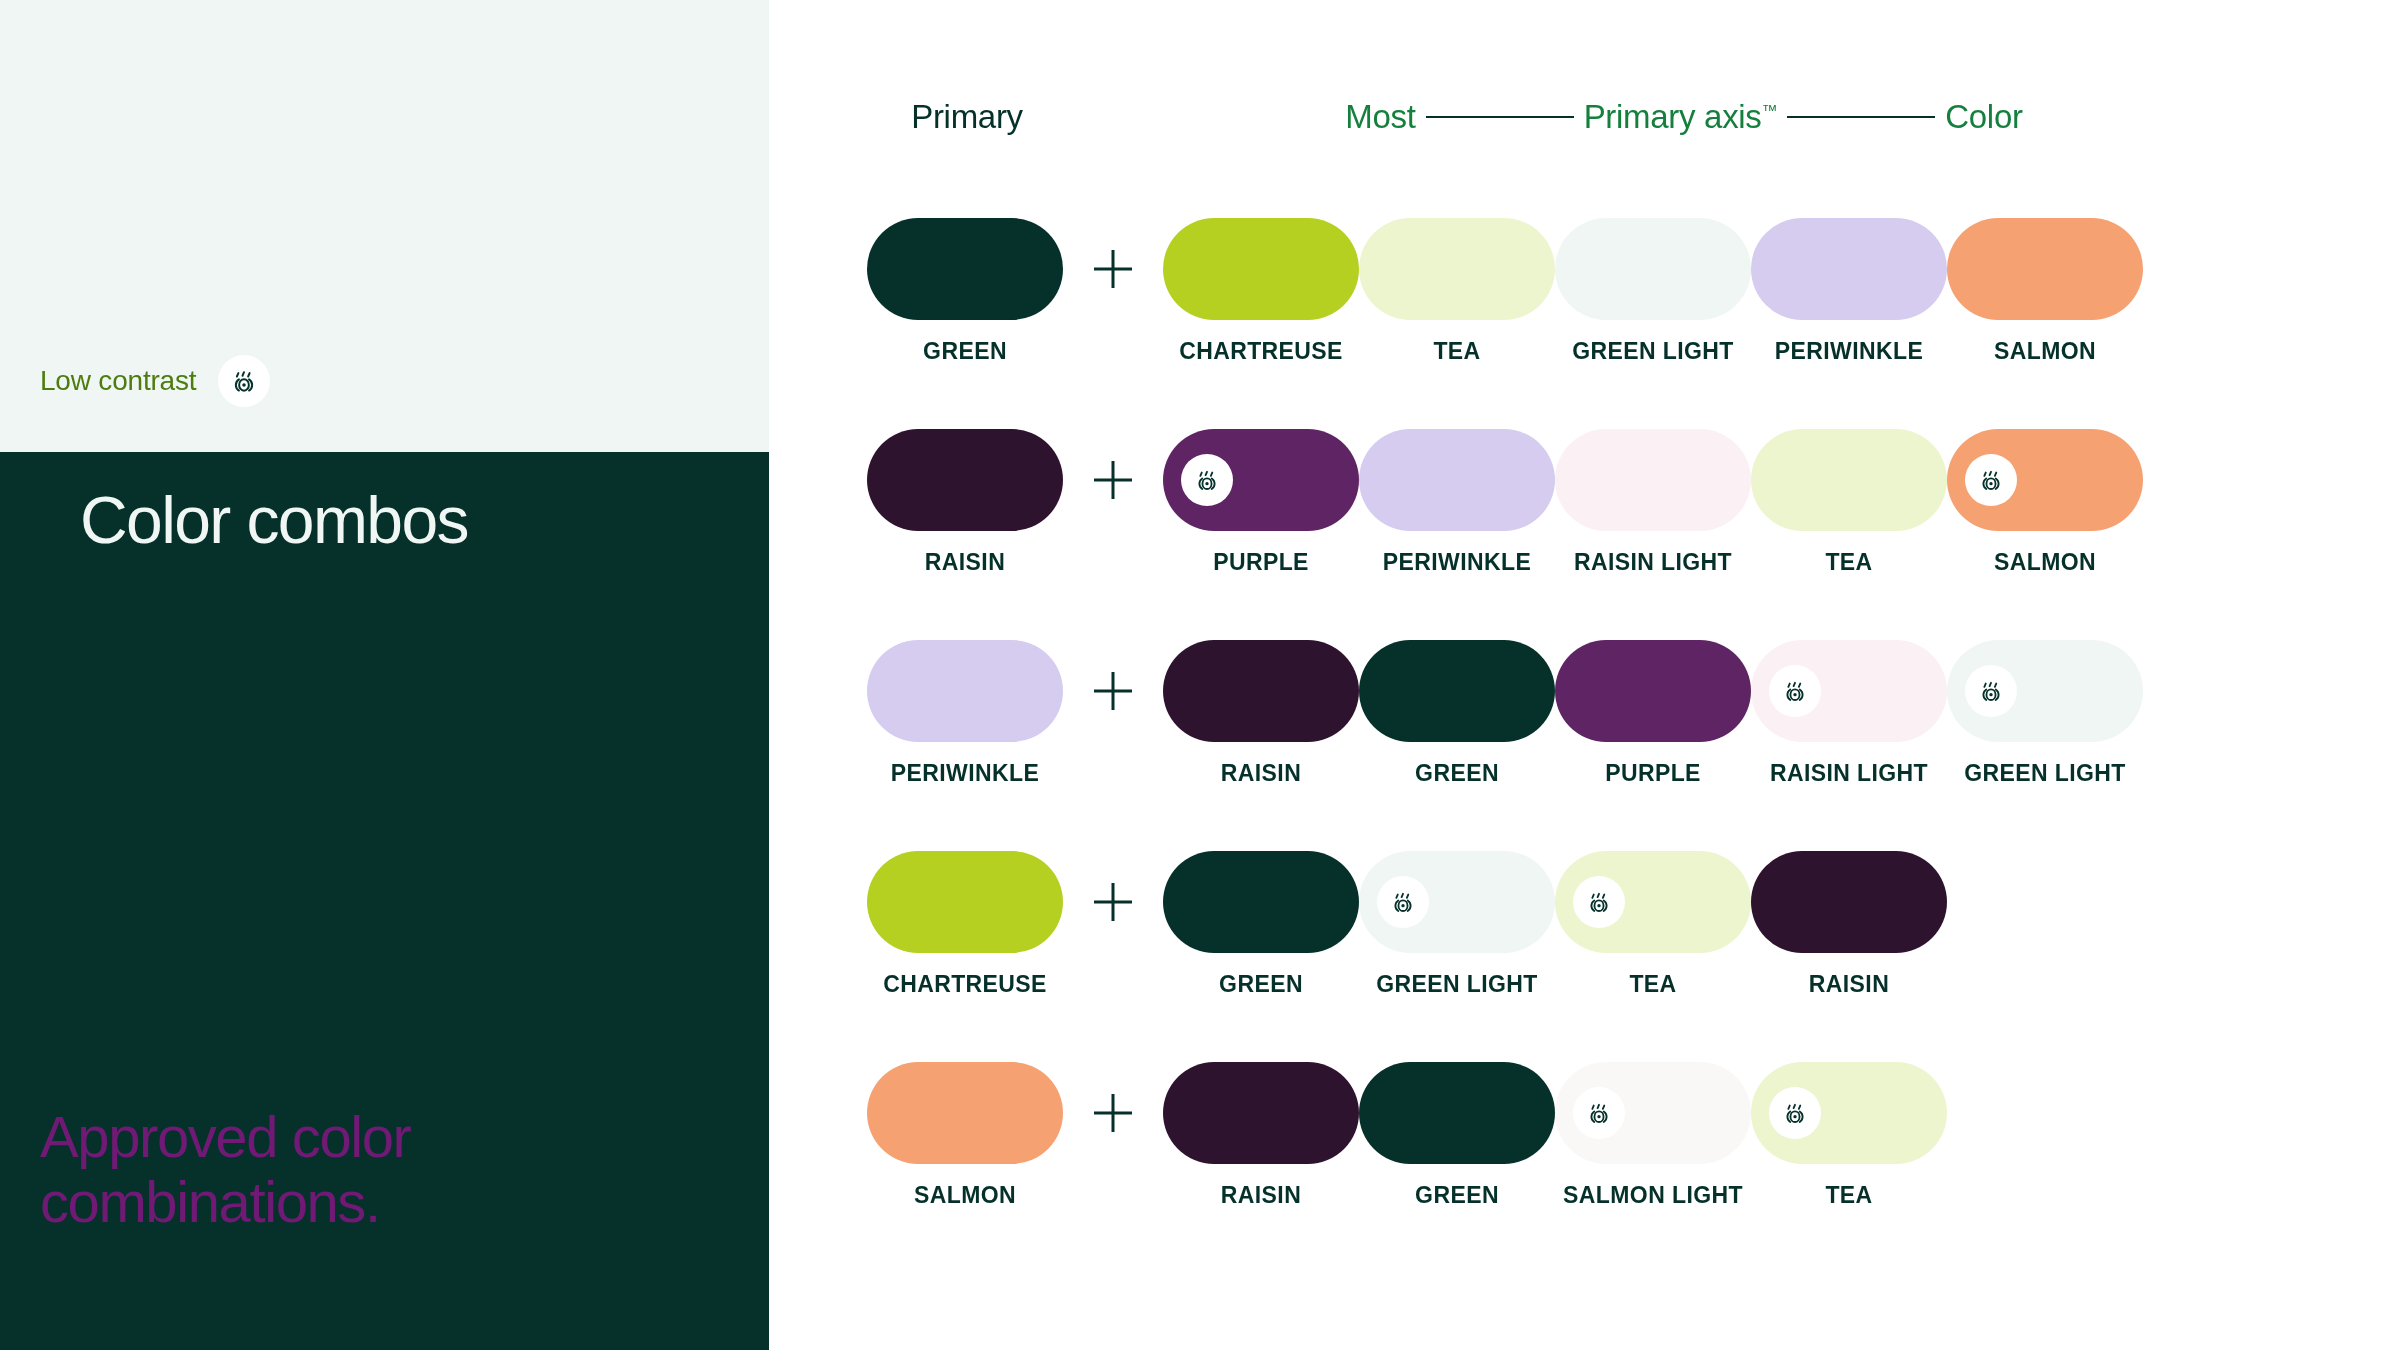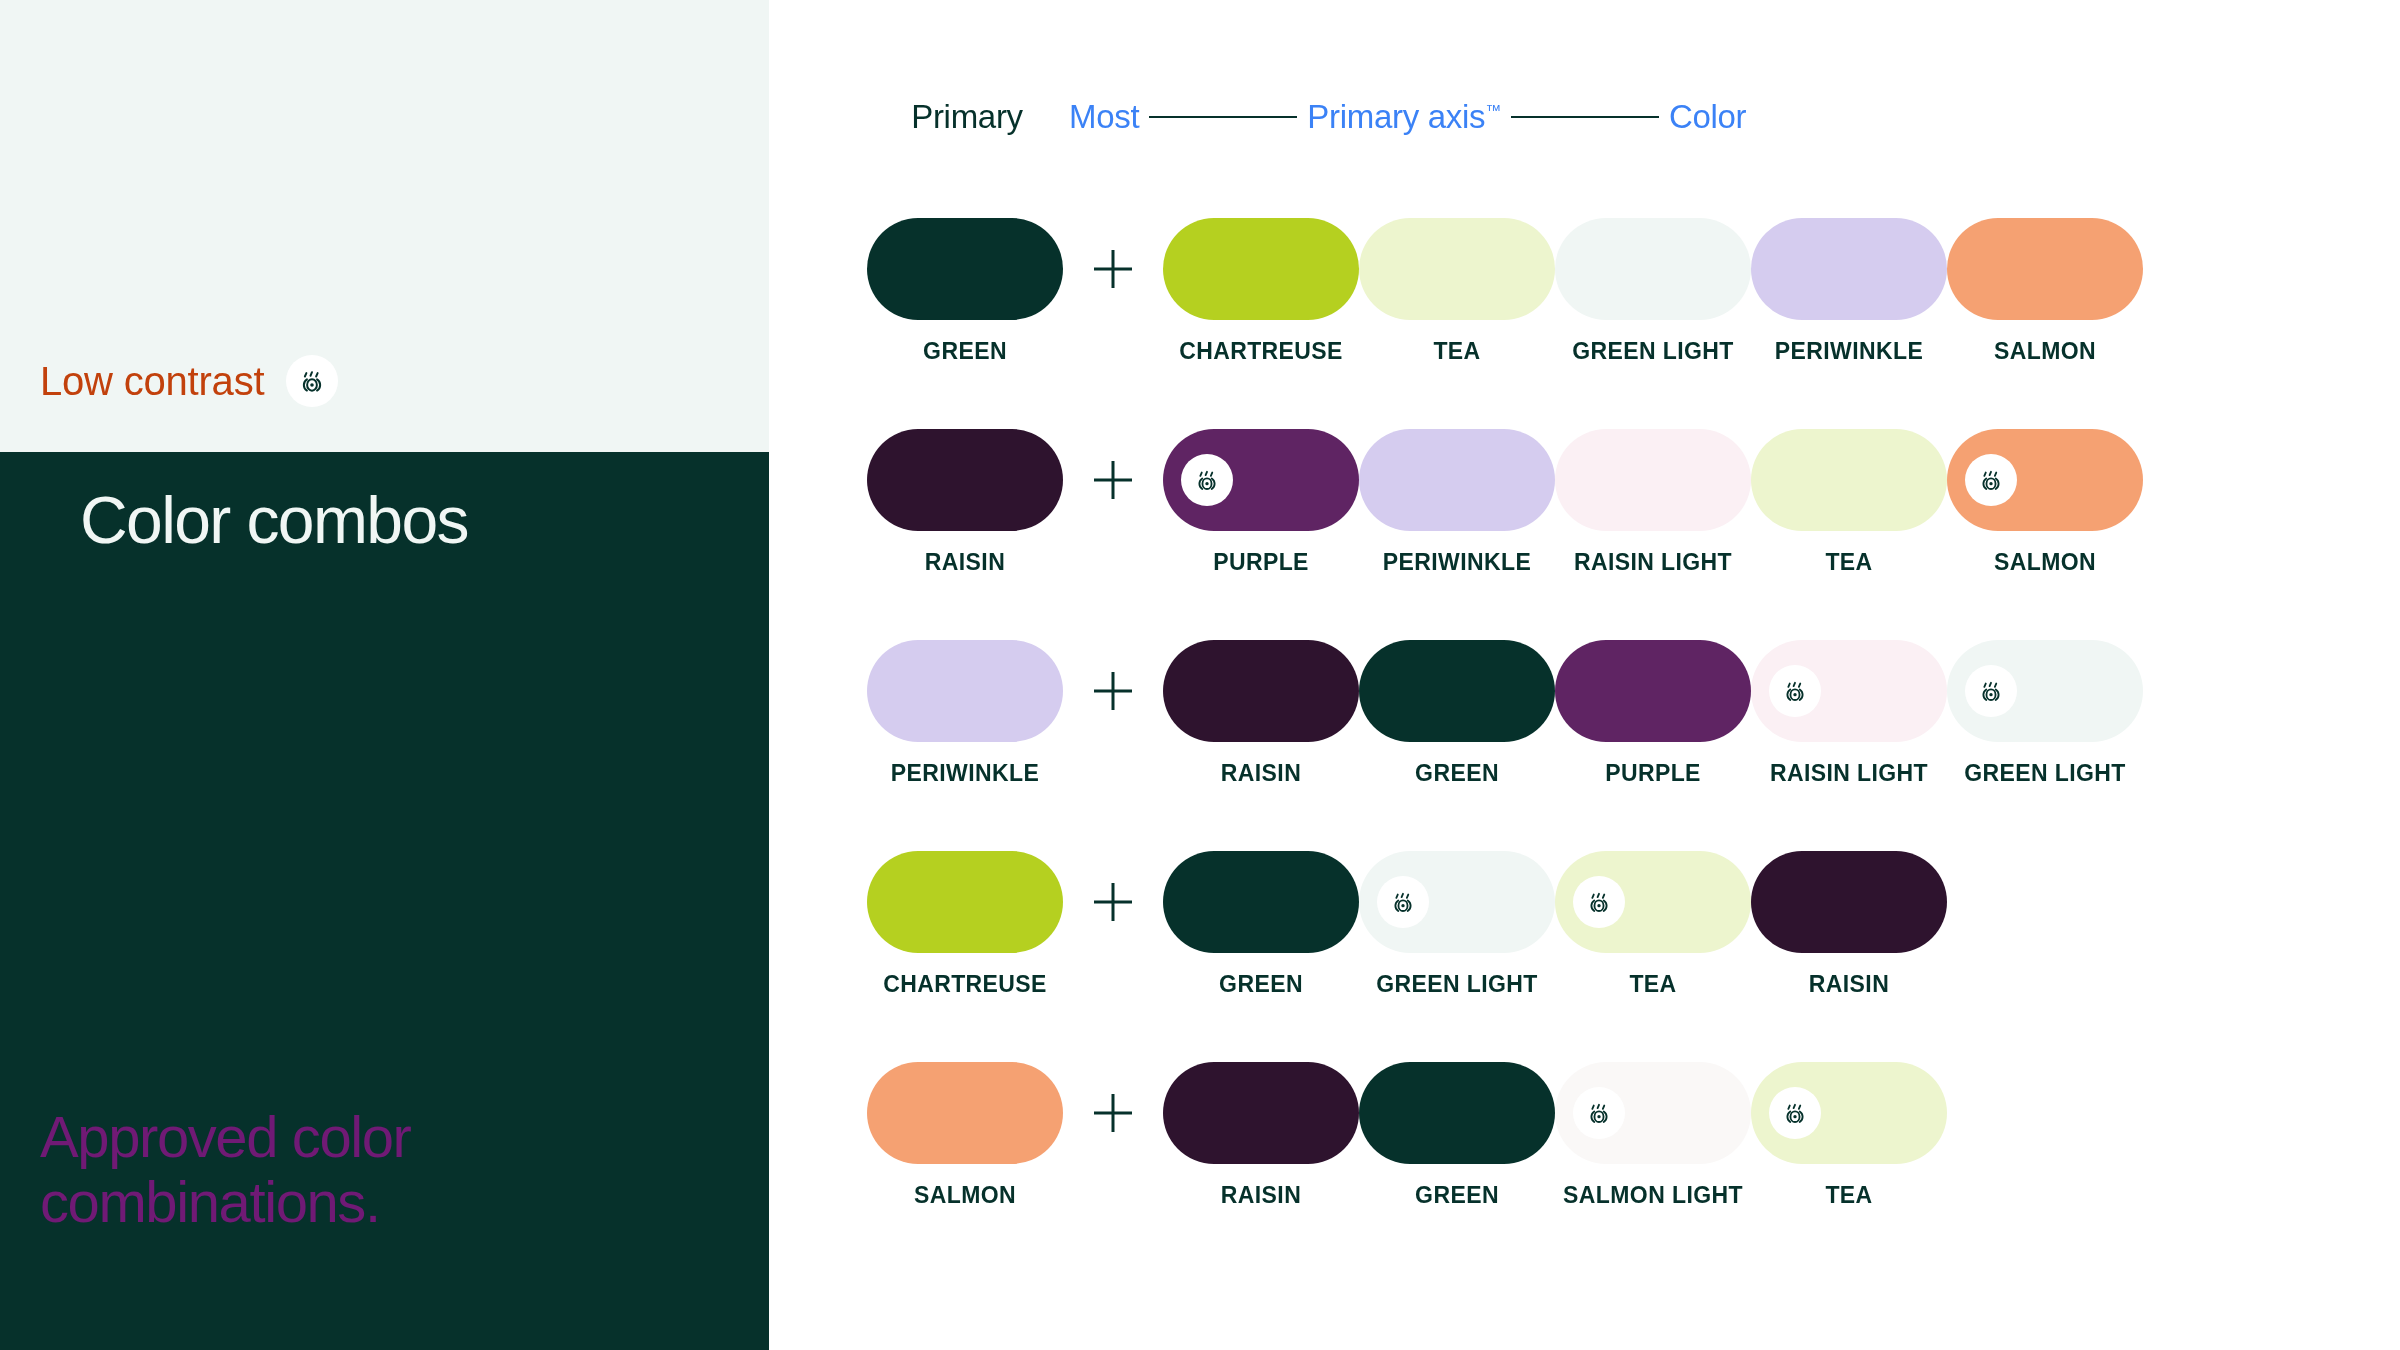--- a/index.html
+++ b/index.html
@@ -36,22 +36,22 @@
   #low-contrast-row {
     position: absolute;
     left: 40px;
     top: 355px;
     display: flex;
     align-items: center;
     gap: 22px;
   }
 
   #low-contrast-label {
-    font-size: 40px;
-    color: #c2410c;
+    font-size: 28px;
+    color: #4d7c0f;
     letter-spacing: -0.2px;
     white-space: nowrap;
   }
 
   .badge {
     width: 52px;
     height: 52px;
     border-radius: 50%;
     background: #ffffff;
     display: flex;
@@ -123,24 +123,24 @@
     color: #06312B;
     letter-spacing: -0.3px;
   }
 
   #axis-header {
     position: absolute;
     left: 300px;
     width: 1230px;
     display: flex;
     align-items: center;
-    justify-content: flex-start;
+    justify-content: center;
     gap: 10px;
     font-size: 33px;
-    color: #3b82f6;
+    color: #15803d;
     letter-spacing: -0.3px;
     white-space: nowrap;
   }
 
   .axis-rule {
     height: 2px;
     background: #06312B;
     width: 148px;
     flex: none;
   }

